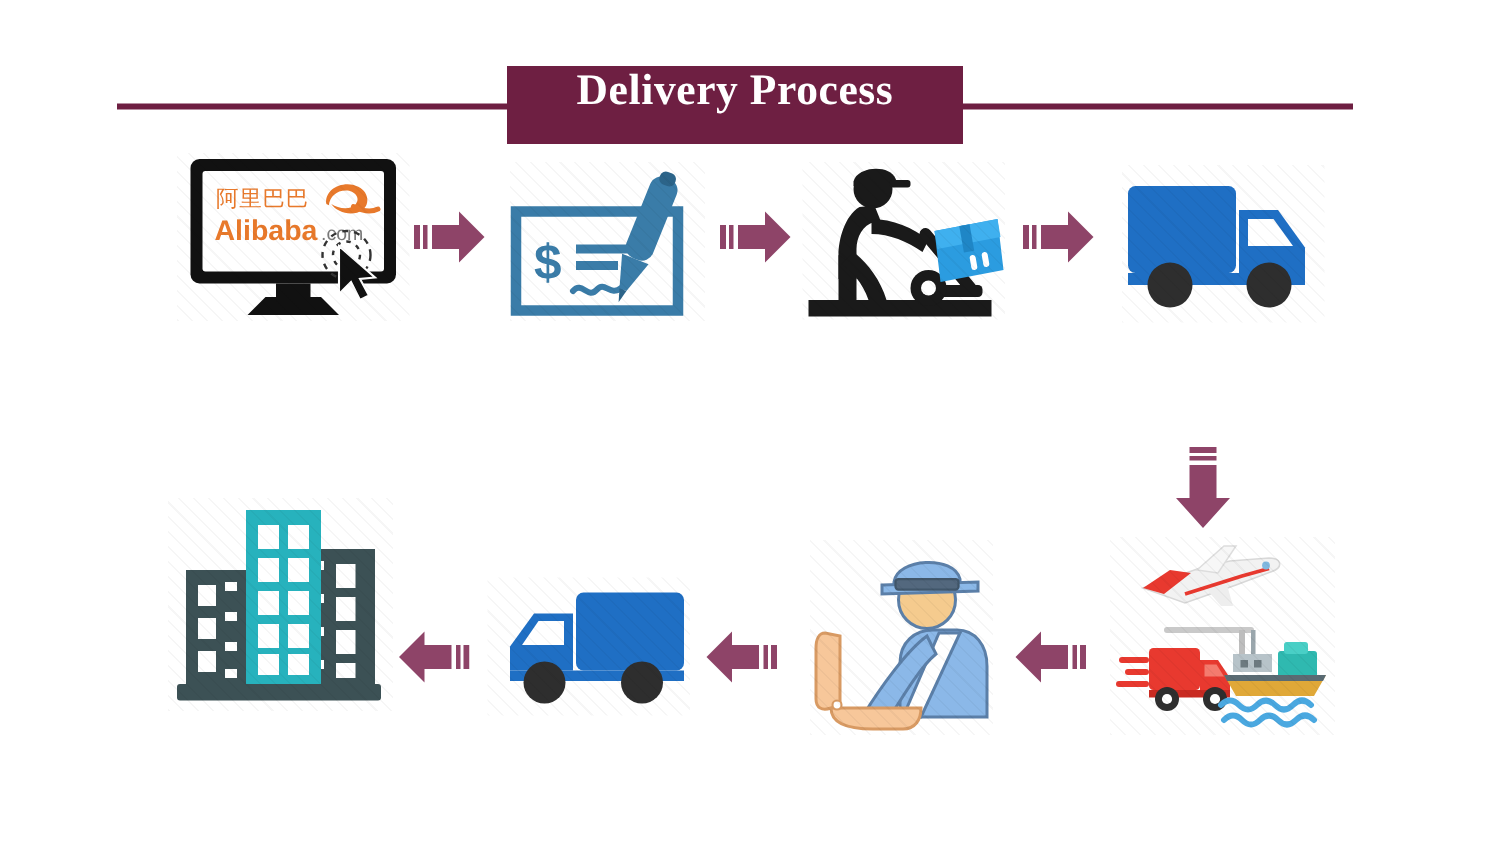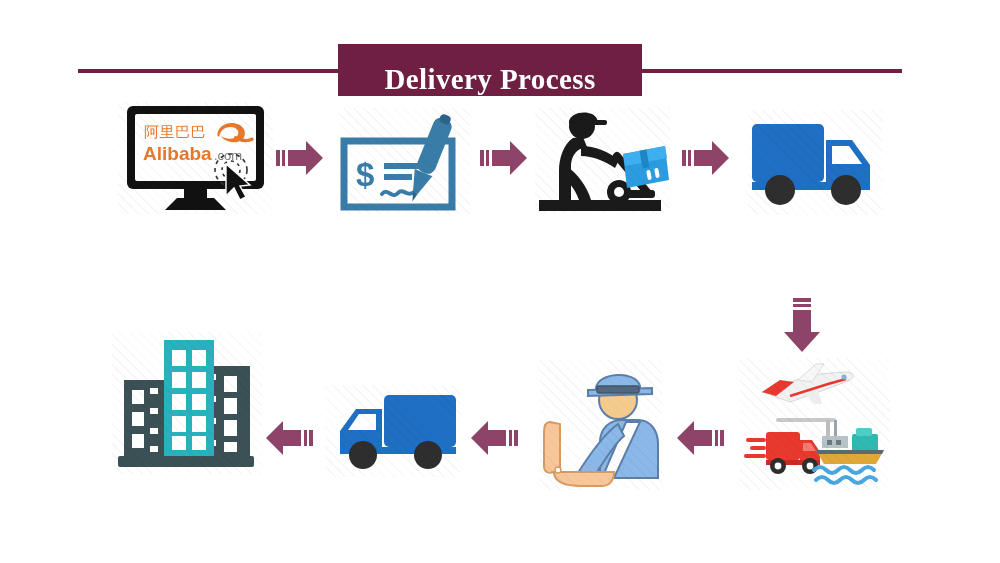--- a/index.html
+++ b/index.html
@@ -31,21 +31,21 @@
   .rule-right { left: 642px; width: 260px; }
 
   .title-banner {
     position: absolute;
     left: 338px;
     top: 44px;
     width: 304px;
     height: 52px;
     background: #6e1f42;
     display: flex;
-    align-items: flex-end;
+    align-items: flex-start;
     justify-content: center;
   }
   .title-text {
     color: #ffffff;
     font-family: "Liberation Serif", serif;
     font-size: 29px;
     font-weight: bold;
     letter-spacing: 0.4px;
     white-space: nowrap;
   }

